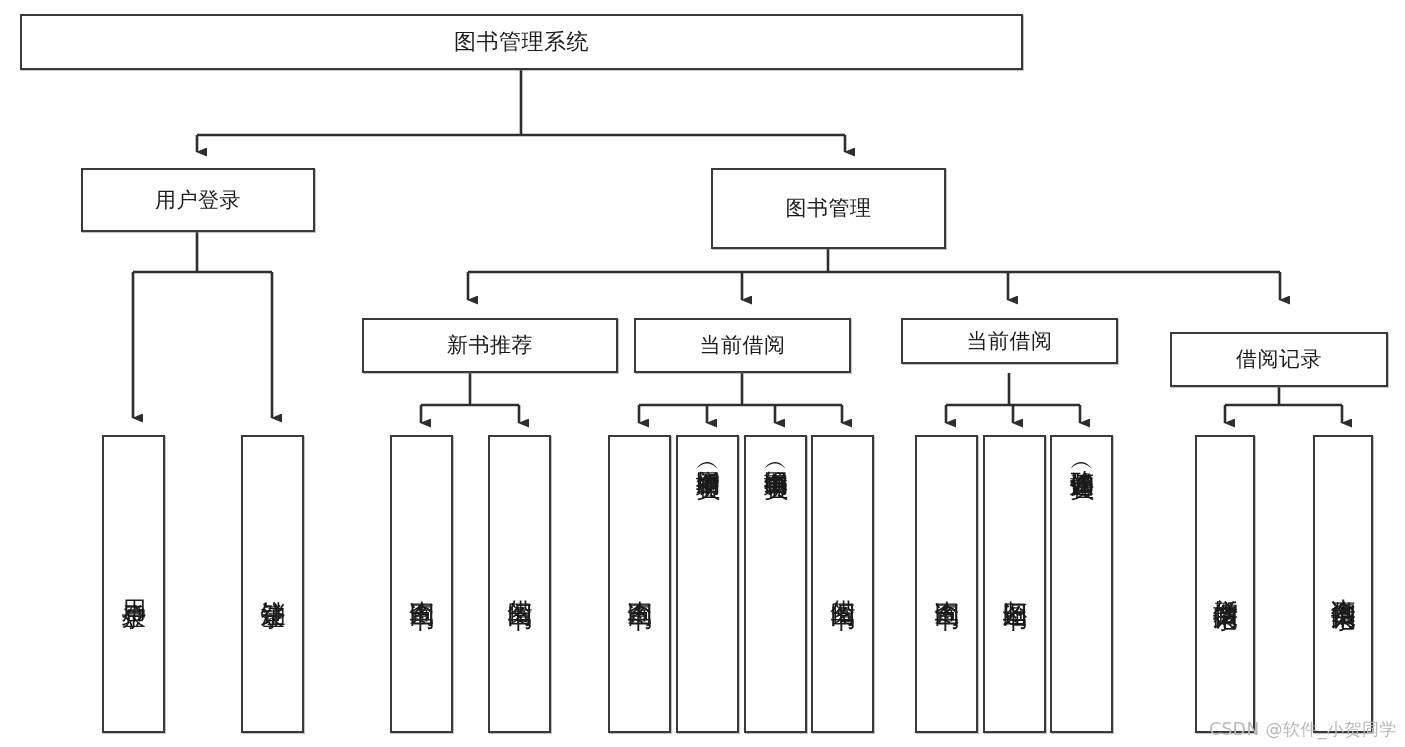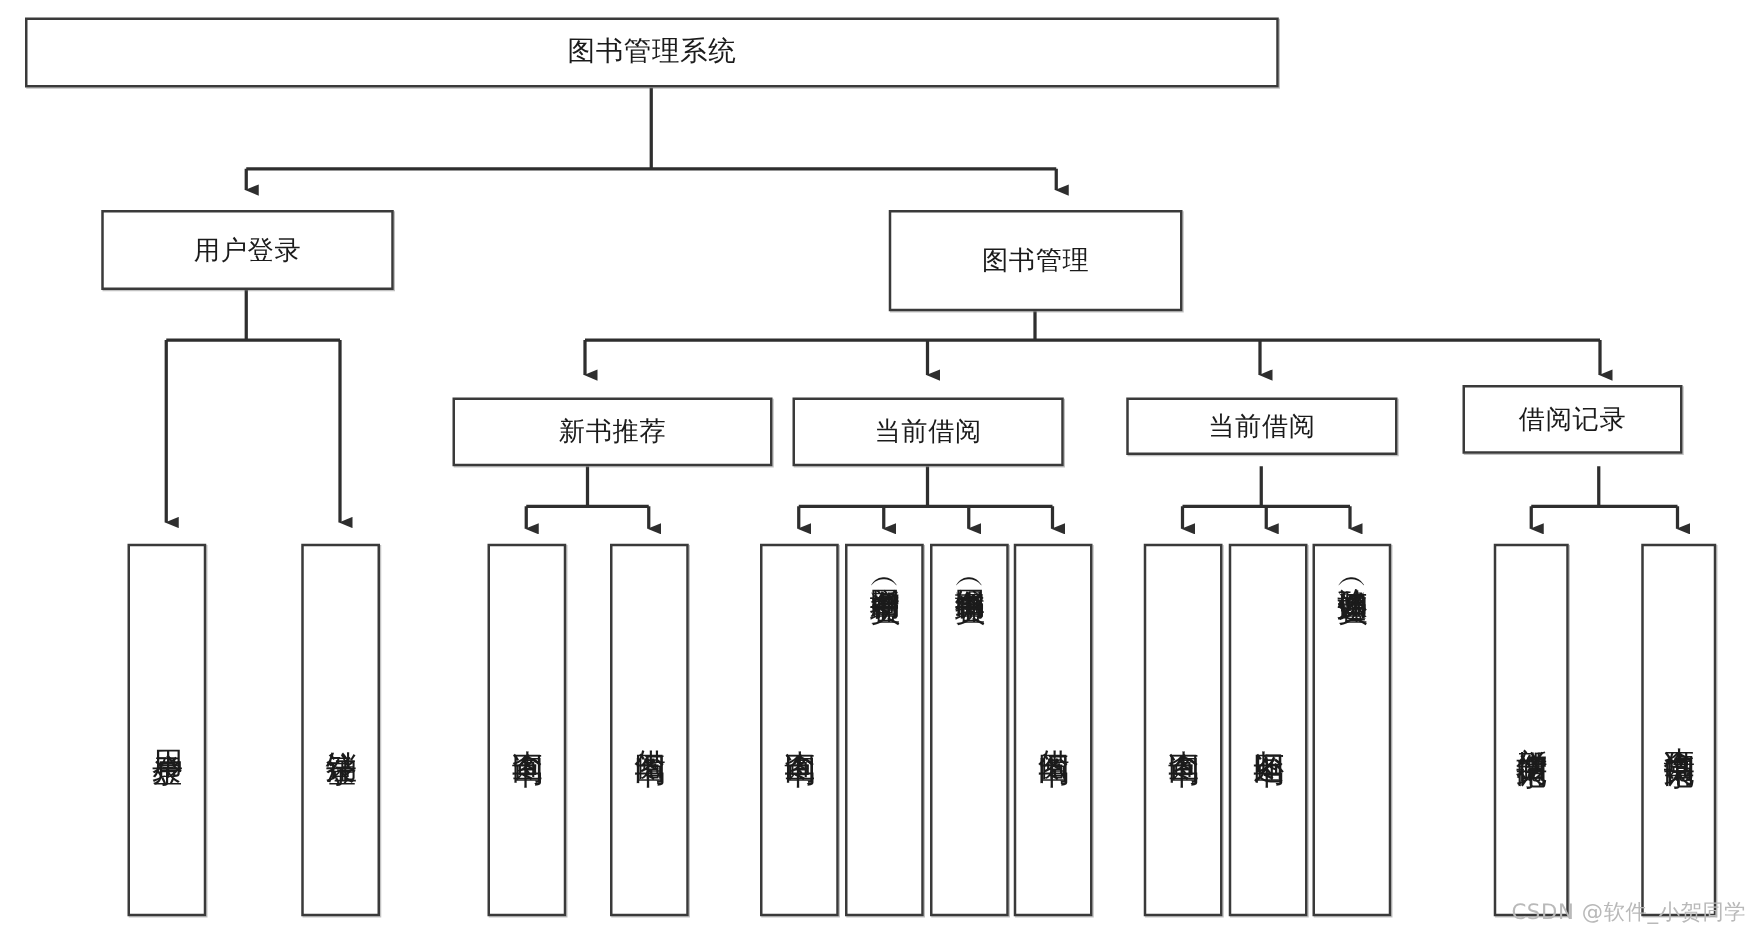--- a/index.html
+++ b/index.html
@@ -151,21 +151,21 @@
 
   <div class="node h" style="left:362px; top:318px; width:256px; height:55px;">
     <span class="label">新书推荐</span>
   </div>
   <div class="node h" style="left:634px; top:318px; width:217px; height:55px;">
     <span class="label">当前借阅</span>
   </div>
   <div class="node h" style="left:901px; top:318px; width:217px; height:46px;">
     <span class="label">当前借阅</span>
   </div>
-  <div class="node h" style="left:1170px; top:308px; width:176px; height:55px;">
+  <div class="node h" style="left:1170px; top:332px; width:218px; height:55px;">
     <span class="label">借阅记录</span>
   </div>
 
   <div class="node v center" style="left:102px; top:435px; width:63px; height:298px;">
     <span class="label">用户登录</span>
   </div>
   <div class="node v center" style="left:241px; top:435px; width:63px; height:298px;">
     <span class="label">注销登录</span>
   </div>
 

